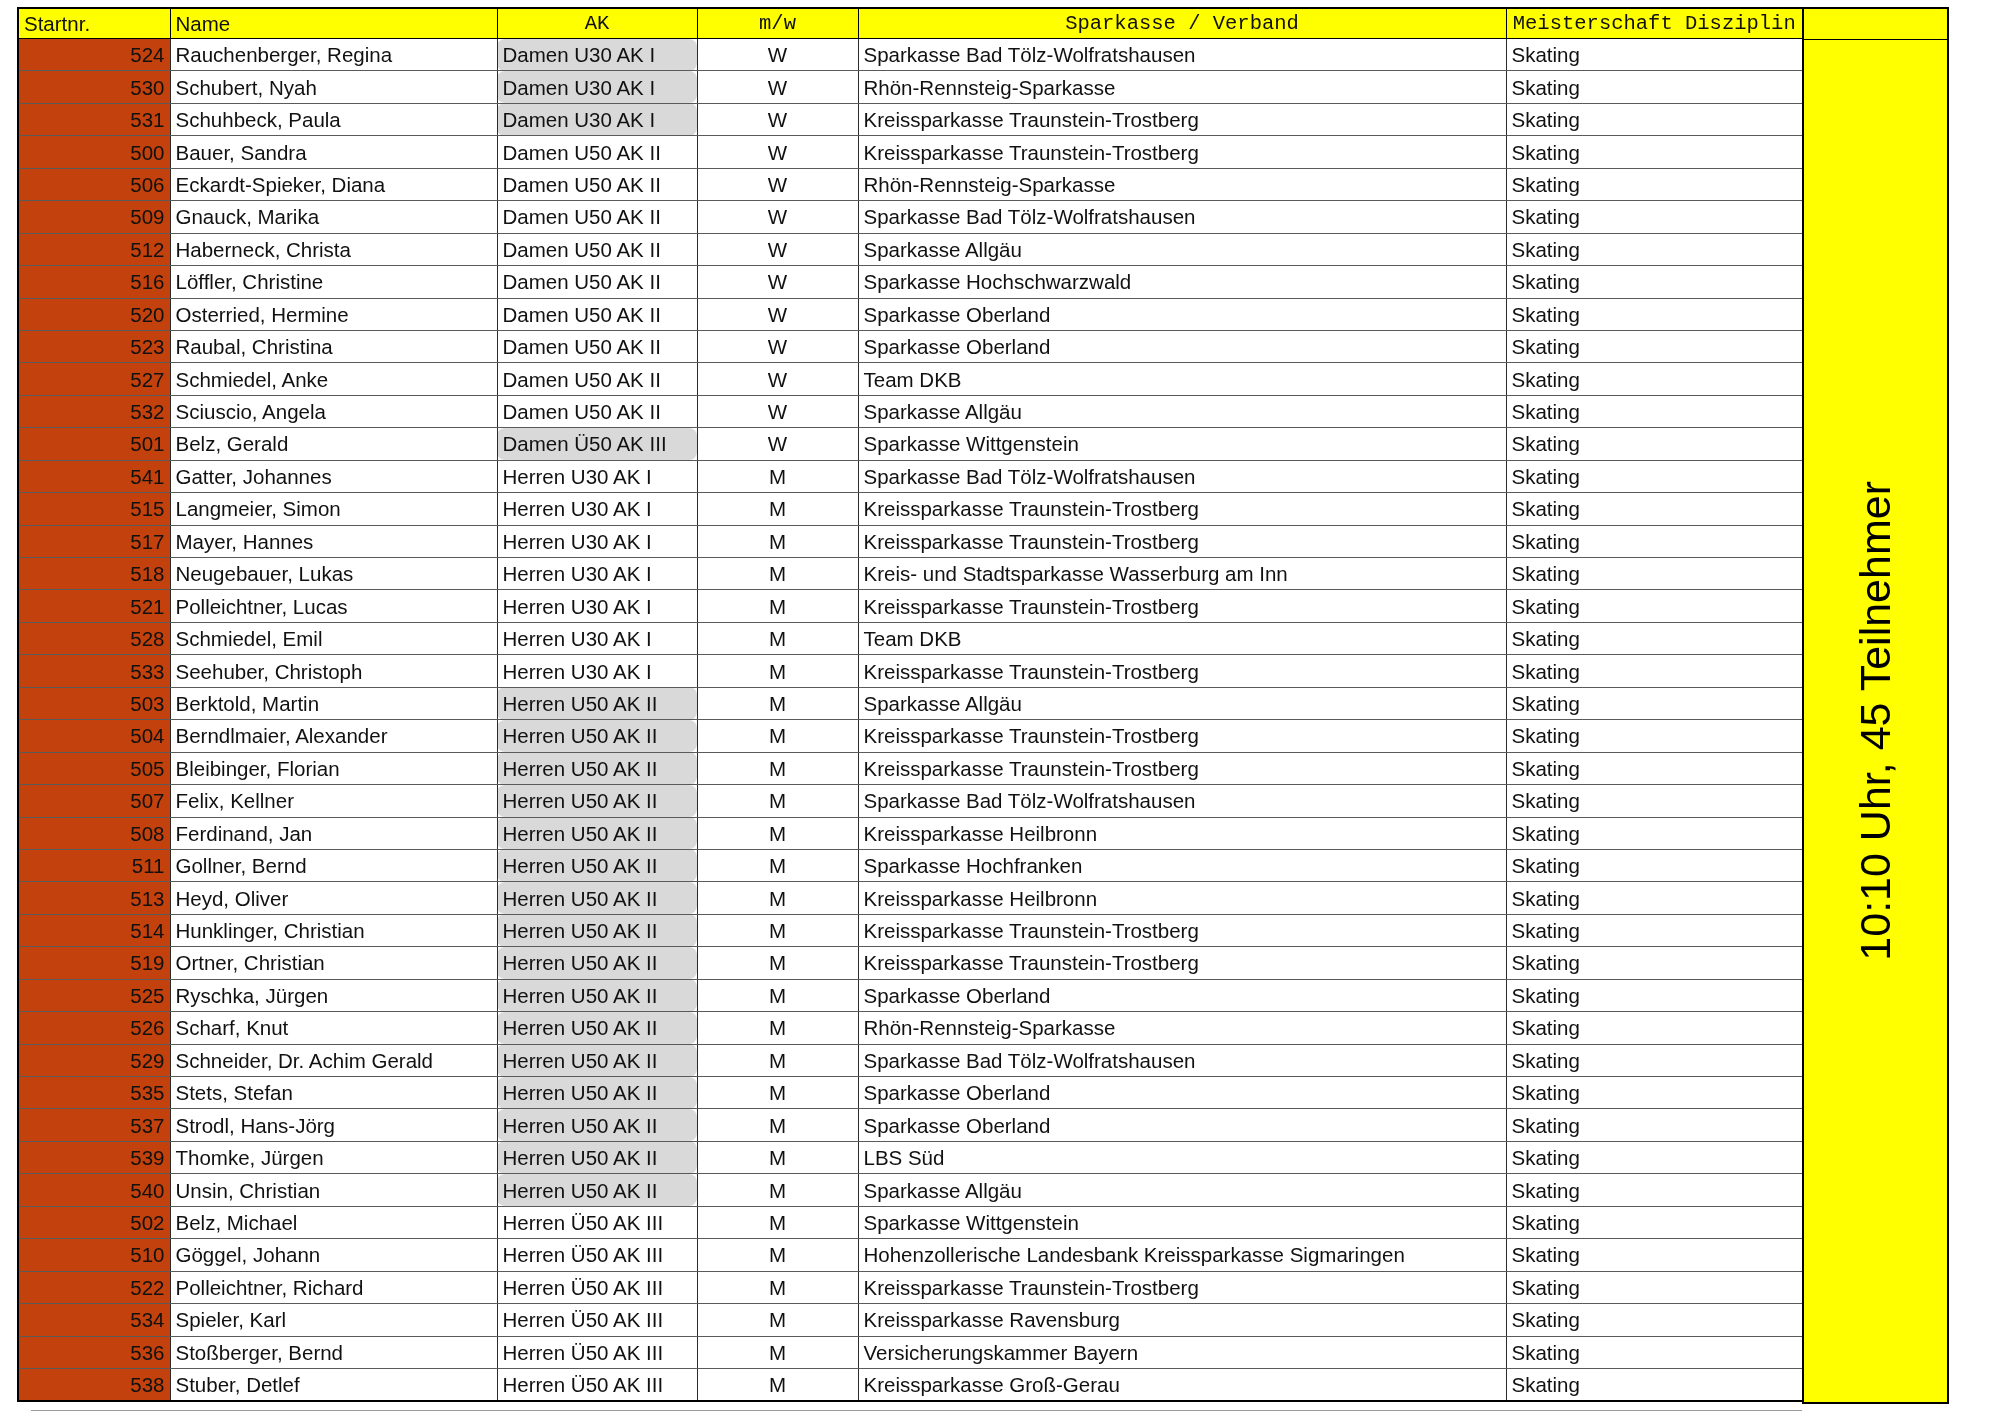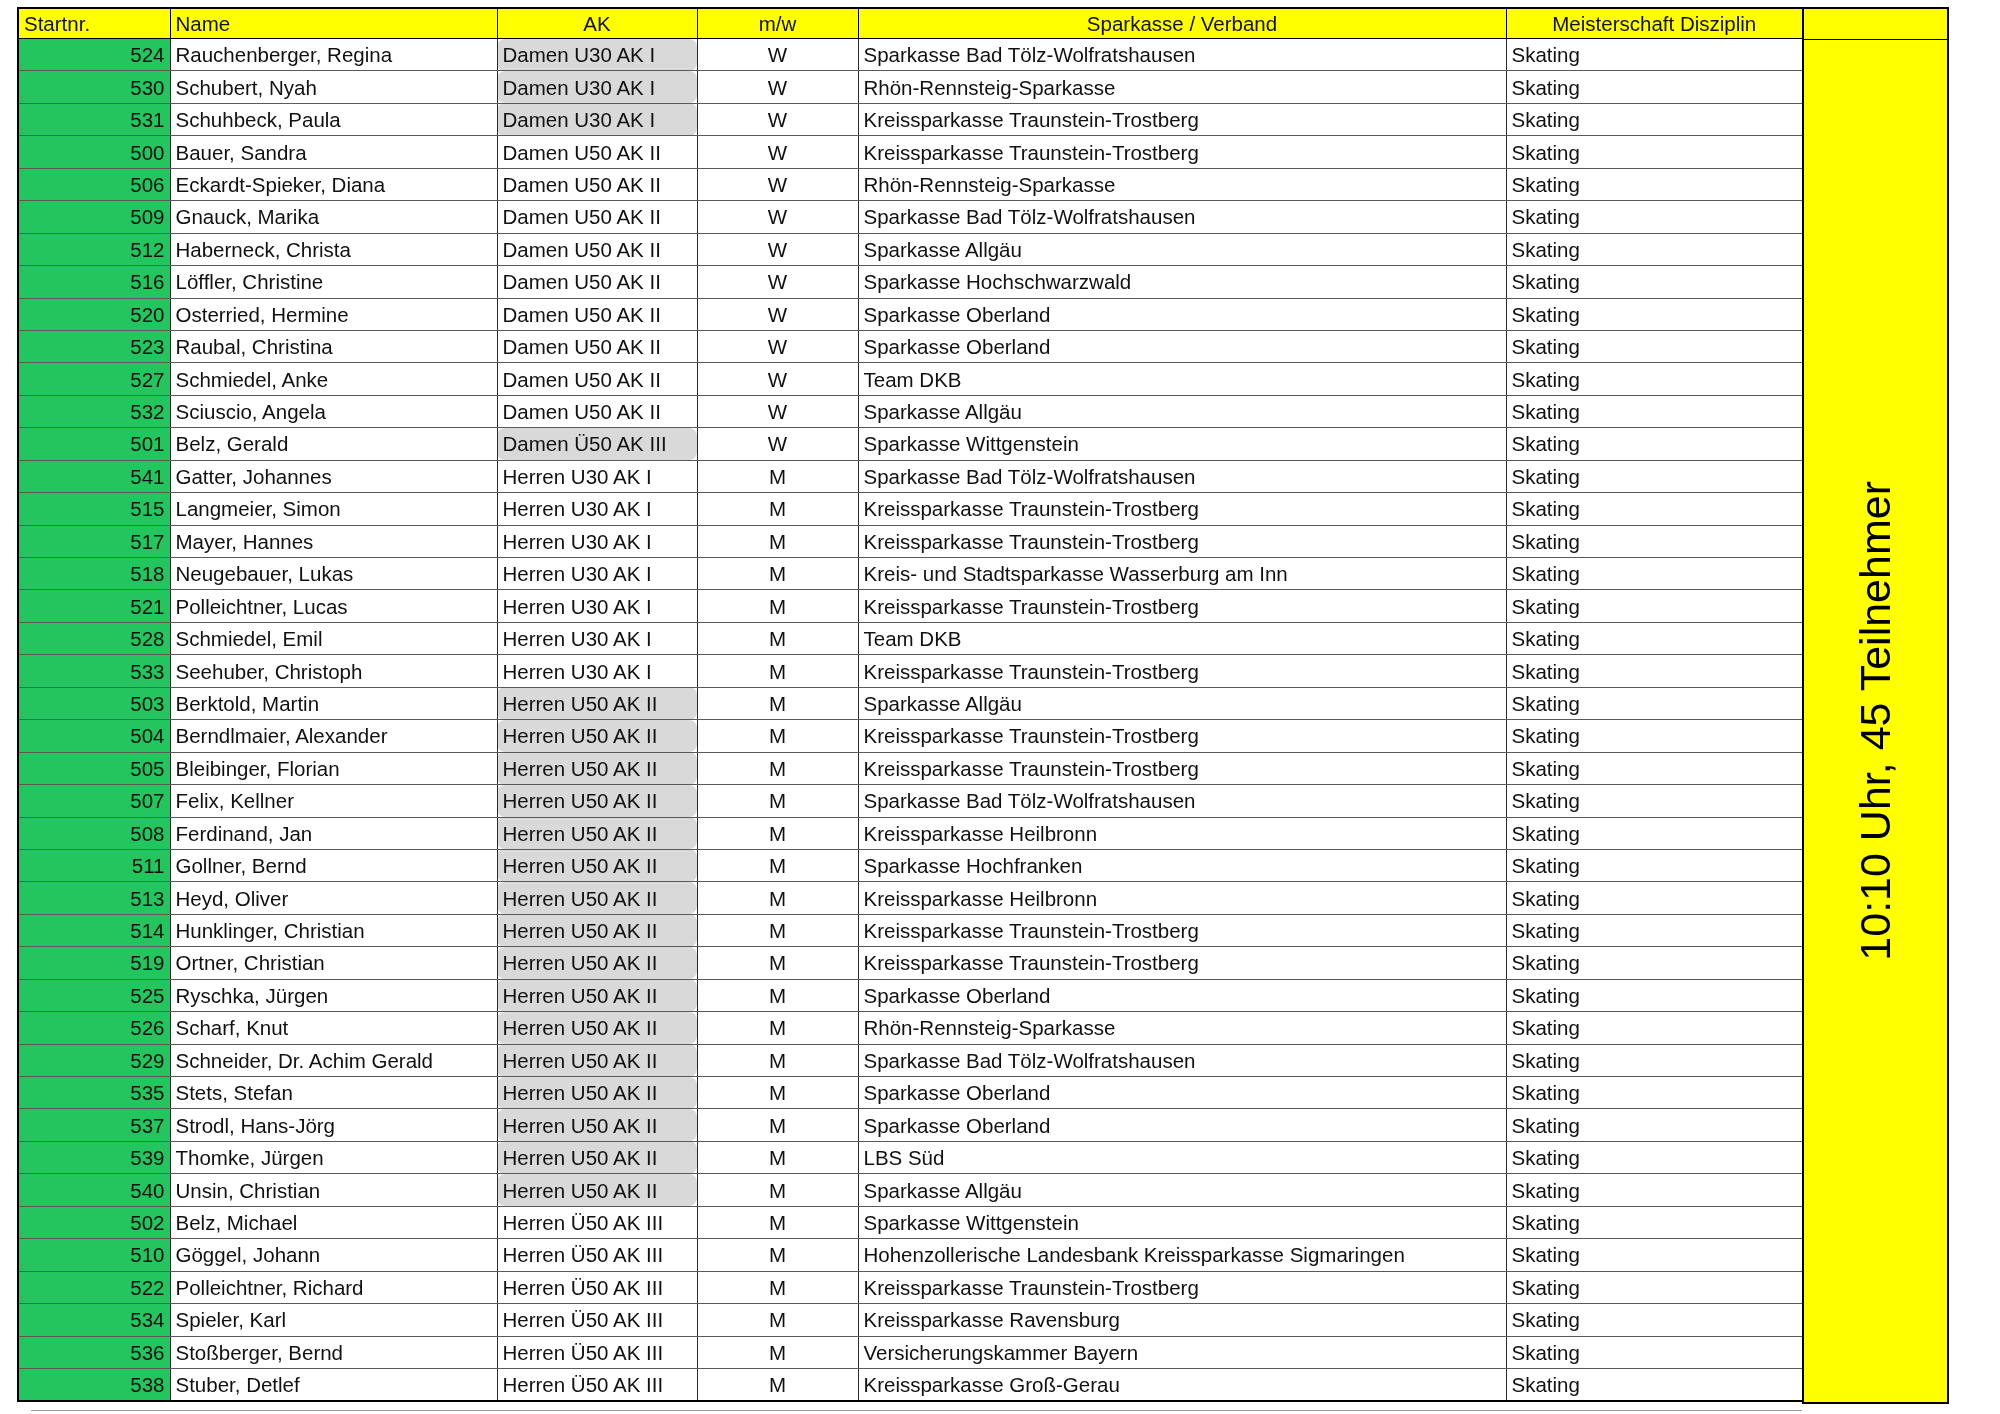--- a/index.html
+++ b/index.html
@@ -39,22 +39,22 @@
     line-height: 31px;
   }
   table.grid thead th {
     background: #ffff00;
     font-weight: normal;
     border: 1.6px solid #000000;
     height: 29px;
     line-height: 29px;
   }
   th.h-left  { text-align: left; }
-  th.h-center{ text-align: center; }
-  td.c-start { background: #22c55e; text-align: right; padding-right: 3px; }
+  th.h-center{ text-align: center; font-family: Liberation Mono, monospace; }
+  td.c-start { background: #c2410c; text-align: right; padding-right: 3px; }
   td.c-name  { text-align: left; }
   td.c-ak    { text-align: left; border-radius: 8px; }
   td.c-ak.shaded { background: #d9d9d9; }
   td.c-mw    { text-align: center; }
   td.c-verb  { text-align: left; }
   td.c-disz  { text-align: left; }
   
   .band {
     position: absolute;
     left: 1785px;

